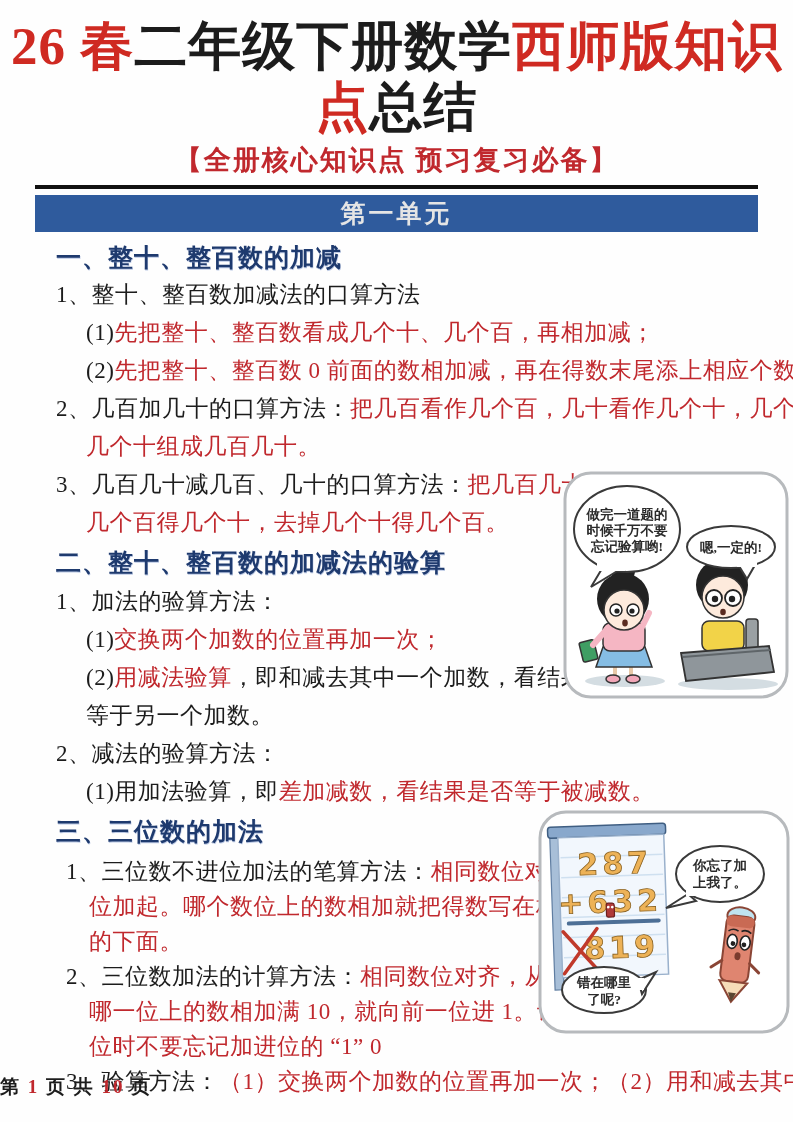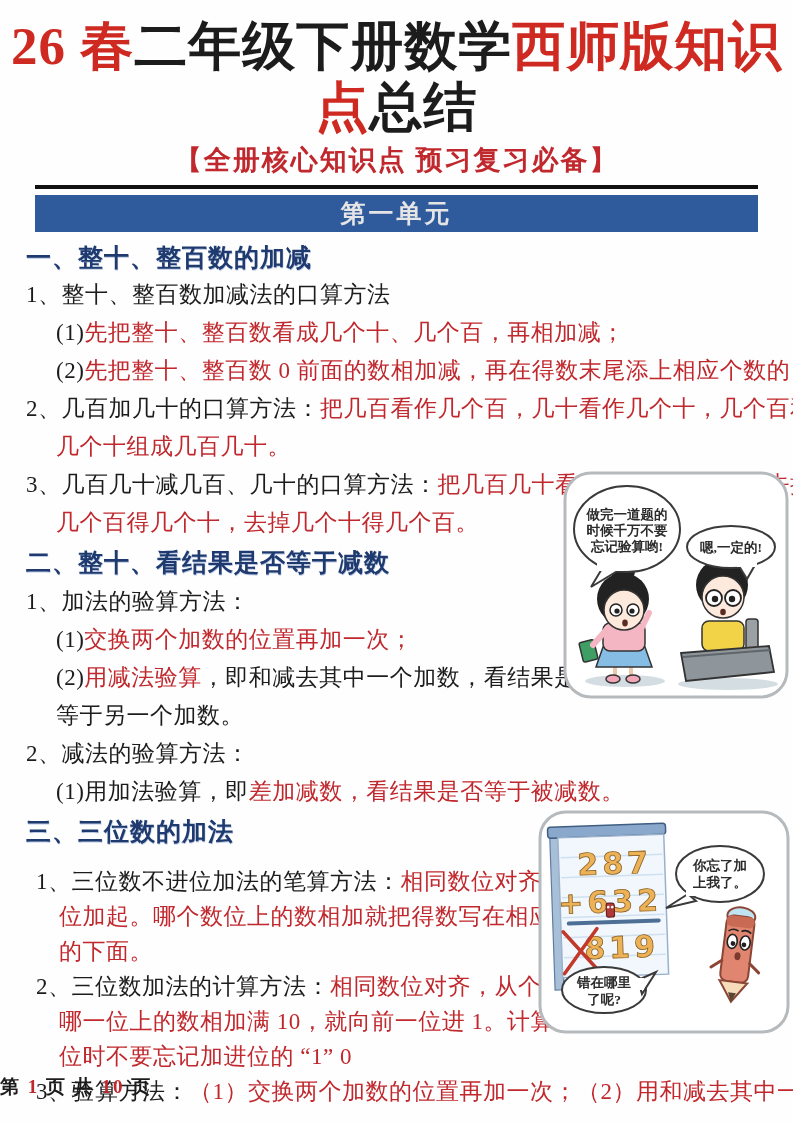--- a/index.html
+++ b/index.html
@@ -40,31 +40,31 @@
     height:37px;
     line-height:37px;
     background:#2f5b9d;
     color:#e5e5e5;
     text-align:center;
     font-size:25px;
     font-weight:bold;
     letter-spacing:3px;
   }
   
-  .content { padding:0 26px; }
+  .content { padding:0 56px; }
   .sec-heading {
     font-size:25px;
     font-weight:bold;
     color:#1e3a6e;
     letter-spacing:1px;
     text-shadow:0.5px 0.5px 0 rgba(110,140,200,0.45);
   }
   .sec1 .sec-heading { margin-top:9px; margin-bottom:2px; }
   .sec2 .sec-heading { margin-top:4px; margin-bottom:4px; }
-  .sec3 .sec-heading { margin-top:4px; margin-bottom:16px; }
+  .sec3 .sec-heading { margin-top:4px; margin-bottom:6px; }
   .line {
     font-size:23px;
     line-height:38px;
     white-space:nowrap;
     letter-spacing:0.5px;
   }
   .sec3 .line { line-height:35px; }
   .i0 { padding-left:0; }
   .i1 { padding-left:30px; }
   .i2 { padding-left:10px; }
@@ -104,21 +104,21 @@
       <div class="line i0"><span class="seg-black">1、整十、整百数加减法的口算方法</span></div>
       <div class="line i1"><span class="seg-black">(1)</span><span class="seg-red">先把整十、整百数看成几个十、几个百，再相加减；</span></div>
       <div class="line i1"><span class="seg-black">(2)</span><span class="seg-red">先把整十、整百数 0 前面的数相加减，再在得数末尾添上相应个数的 0。</span></div>
       <div class="line i0"><span class="seg-black">2、几百加几十的口算方法：</span><span class="seg-red">把几百看作几个百，几十看作几个十，几个百和</span></div>
       <div class="line i1"><span class="seg-red">几个十组成几百几十。</span></div>
       <div class="line i0"><span class="seg-black">3、几百几十减几百、几十的口算方法：</span><span class="seg-red">把几百几十看作几个百几个十，去掉</span></div>
       <div class="line i1"><span class="seg-red">几个百得几个十，去掉几个十得几个百。</span></div>
     </div>
 
     <div class="sec2">
-      <div class="sec-heading">二、整十、看结果是否等于减数</div>
+      <div class="sec-heading">二、整十、整百数的加减法的验算</div>
       <div class="line i0"><span class="seg-black">1、加法的验算方法：</span></div>
       <div class="line i1"><span class="seg-black">(1)</span><span class="seg-red">交换两个加数的位置再加一次；</span></div>
       <div class="line i1"><span class="seg-black">(2)</span><span class="seg-red">用减法验算</span><span class="seg-black">，即和减去其中一个加数，看结果是否</span></div>
       <div class="line i1"><span class="seg-black">等于另一个加数。</span></div>
       <div class="line i0"><span class="seg-black">2、减法的验算方法：</span></div>
       <div class="line i1"><span class="seg-black">(1)用加法验算，即</span><span class="seg-red">差加减数，看结果是否等于被减数。</span></div>
     </div>
 
     <div class="sec3">
       <div class="sec-heading">三、三位数的加法</div>

